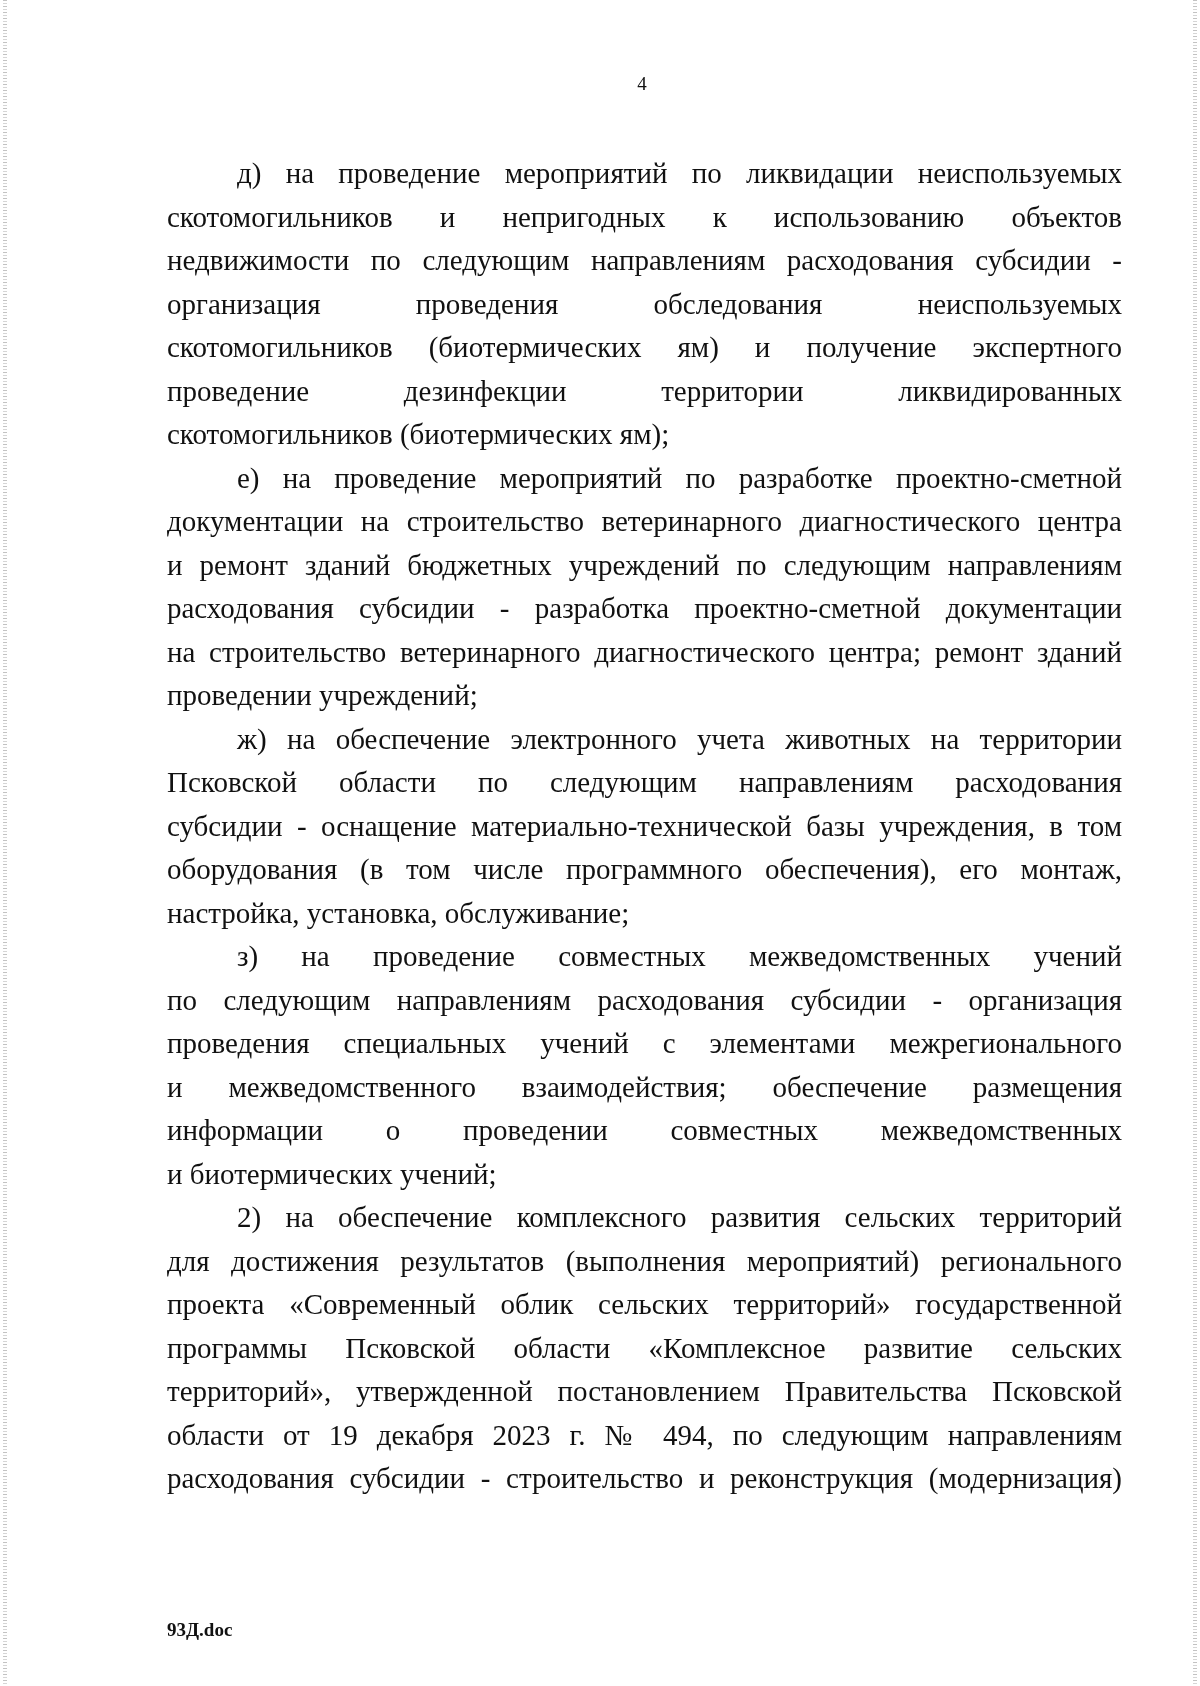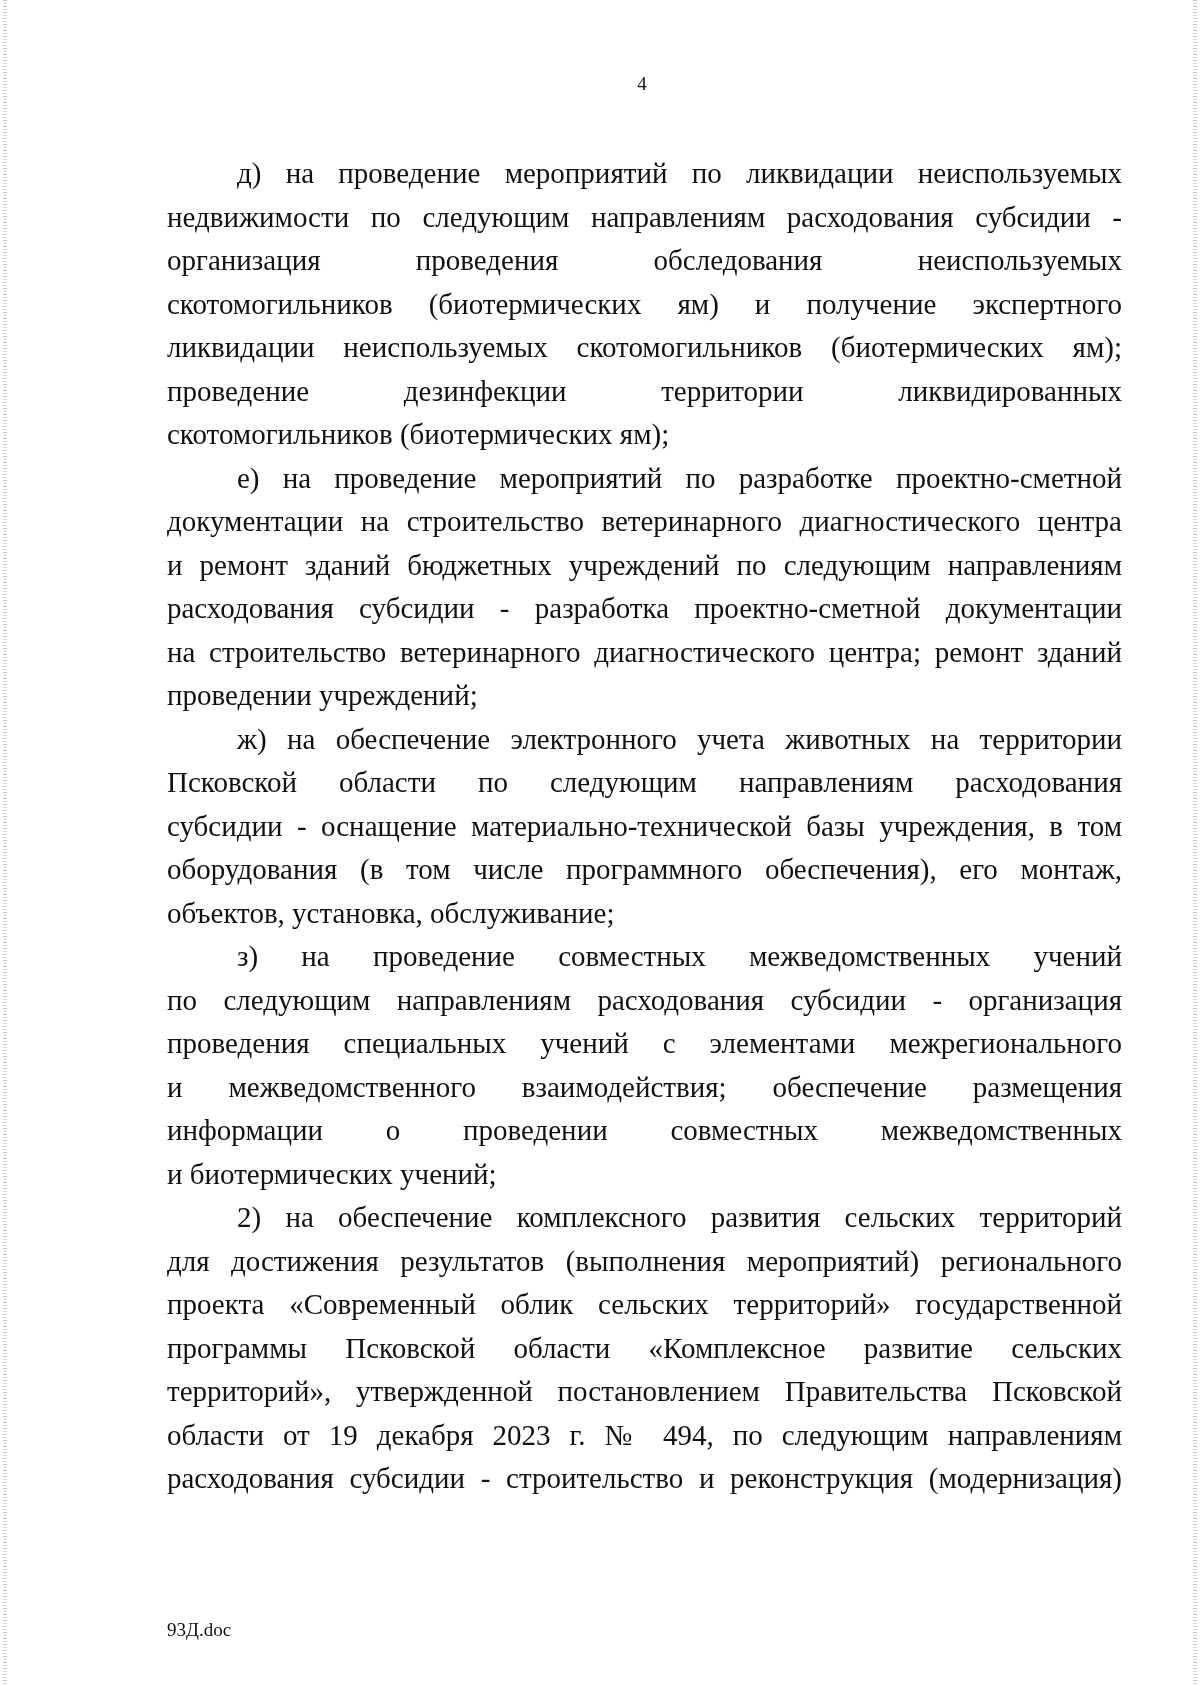--- a/index.html
+++ b/index.html
@@ -65,57 +65,58 @@
       text-align: left;
       text-align-last: left;
     }
 
     .footer {
       position: absolute;
       top: 1618px;
       left: 167px;
       font-size: 19px;
       line-height: 24px;
+      font-weight: bold;
     }
   </style>
 </head>
 <body>
 
 <div class="scan-edge left"></div>
 <div class="scan-edge right"></div>
 
 <div class="page-number">4</div>
 
 <div class="body-text">
 
   <div>
     <div class="line indent">д) на проведение мероприятий по ликвидации неиспользуемых</div>
+    <div class="line">скотомогильников и непригодных к использованию объектов</div>
     <div class="line">недвижимости по следующим направлениям расходования субсидии -</div>
     <div class="line">организация проведения обследования неиспользуемых</div>
     <div class="line">скотомогильников (биотермических ям) и получение экспертного</div>
-    <div class="line">ликвидации неиспользуемых скотомогильников (биотермических ям);</div>
     <div class="line">проведение дезинфекции территории ликвидированных</div>
     <div class="line last">скотомогильников (биотермических ям);</div>
   </div>
 
   <div>
     <div class="line indent">е) на проведение мероприятий по разработке проектно-сметной</div>
     <div class="line">документации на строительство ветеринарного диагностического центра</div>
     <div class="line">и ремонт зданий бюджетных учреждений по следующим направлениям</div>
     <div class="line">расходования субсидии - разработка проектно-сметной документации</div>
     <div class="line">на строительство ветеринарного диагностического центра; ремонт зданий</div>
     <div class="line last">проведении учреждений;</div>
   </div>
 
   <div>
     <div class="line indent">ж) на обеспечение электронного учета животных на территории</div>
     <div class="line">Псковской области по следующим направлениям расходования</div>
     <div class="line">субсидии - оснащение материально-технической базы учреждения, в том</div>
     <div class="line">оборудования (в том числе программного обеспечения), его монтаж,</div>
-    <div class="line last">объектов, установка, обслуживание;</div>
+    <div class="line last">настройка, установка, обслуживание;</div>
   </div>
 
   <div>
     <div class="line indent">з) на проведение совместных межведомственных учений</div>
     <div class="line">по следующим направлениям расходования субсидии - организация</div>
     <div class="line">проведения специальных учений с элементами межрегионального</div>
     <div class="line">и межведомственного взаимодействия; обеспечение размещения</div>
     <div class="line">информации о проведении совместных межведомственных</div>
     <div class="line last">и биотермических учений;</div>
   </div>

